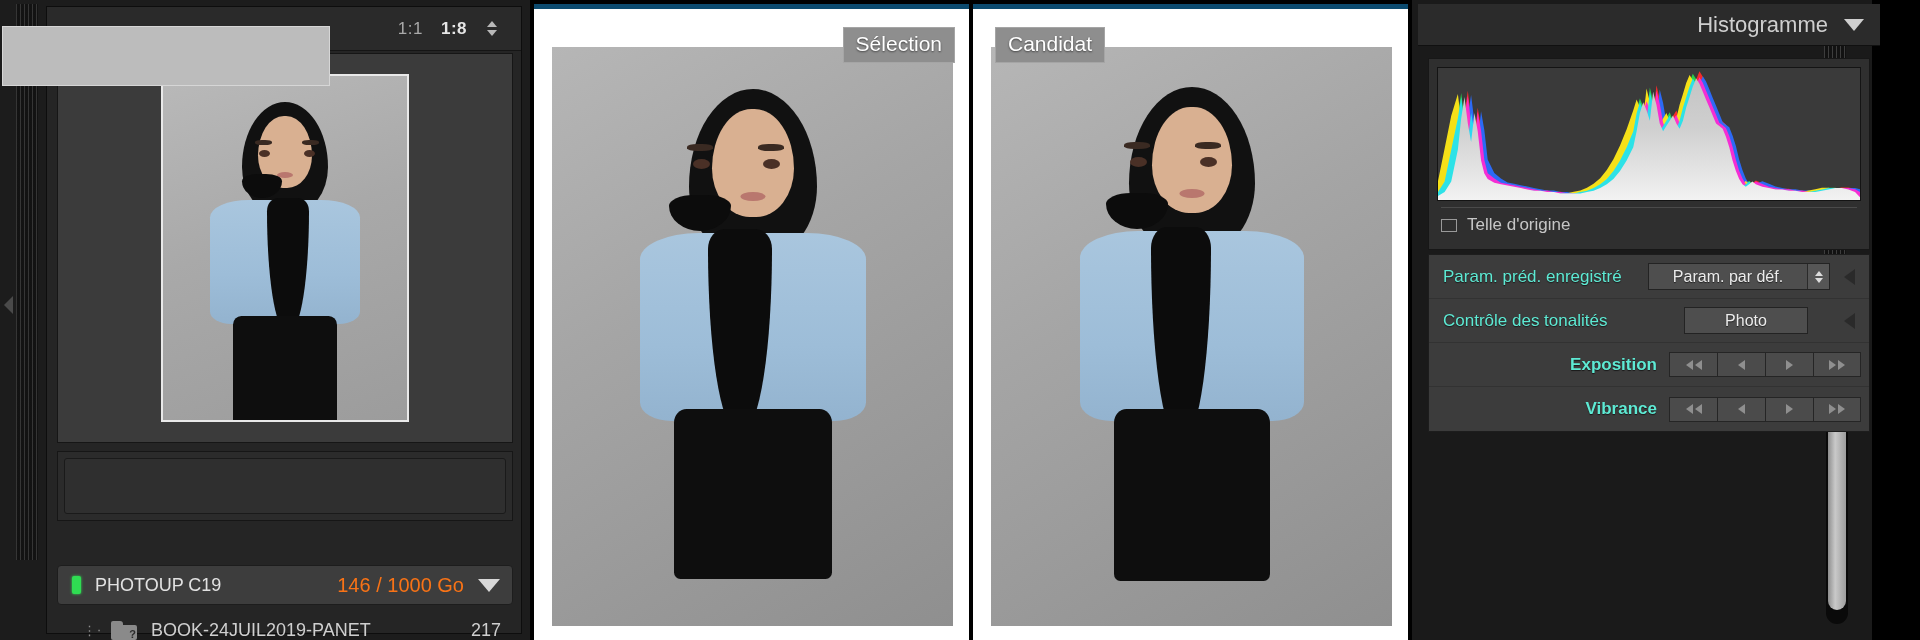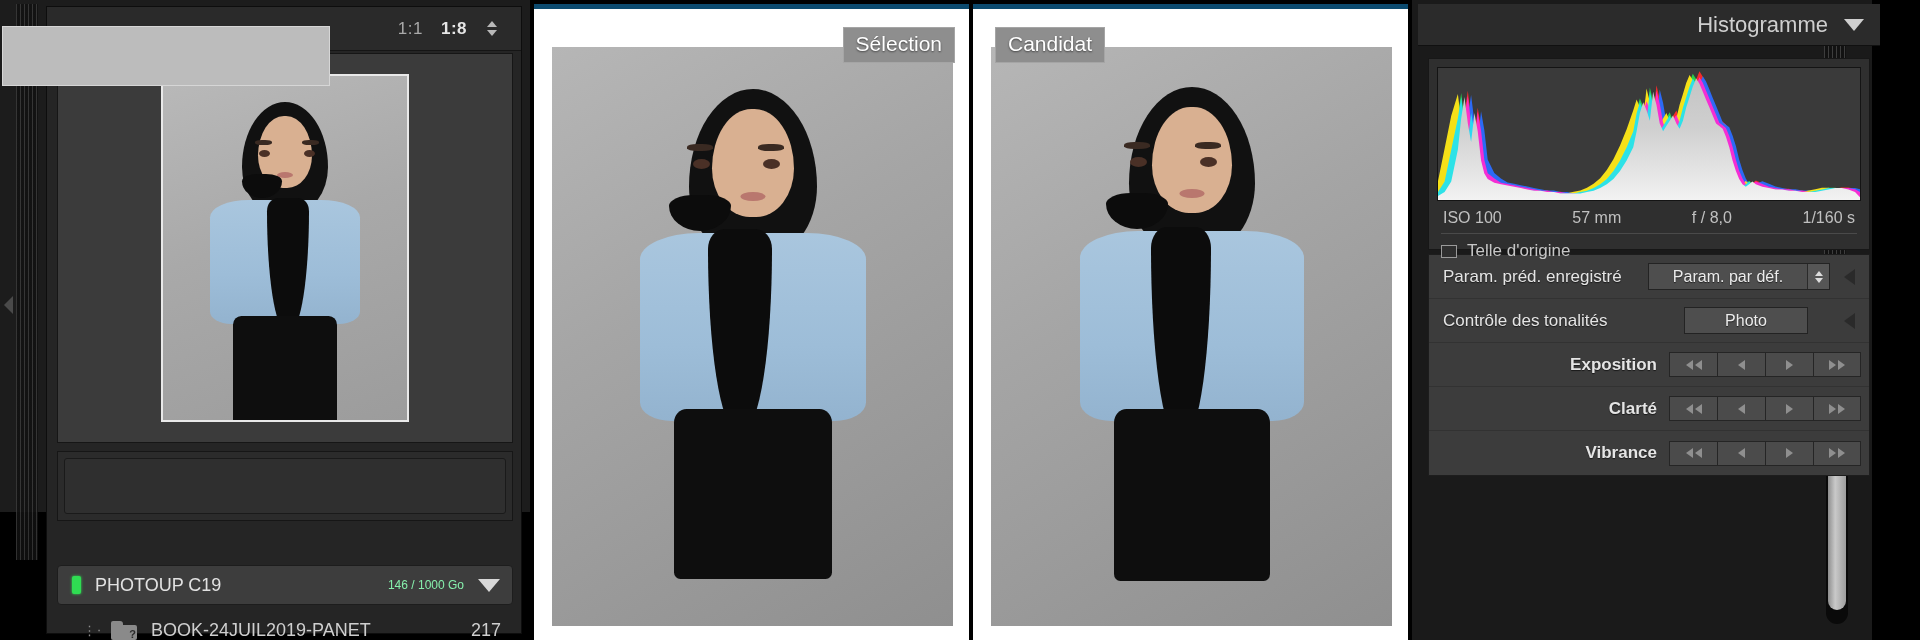--- a/index.html
+++ b/index.html
@@ -6,21 +6,21 @@
   html,body{ background:#000; }
   body{
     width:1920px; height:640px; overflow:hidden;
     font-family:"Liberation Sans", sans-serif;
     color:#c8c8c8; position:relative;
   }
   .app{ position:absolute; inset:0; background:#000; }
 
   
   .left-panel{
-    position:absolute; left:0; top:0; width:530px; height:512px;
+    position:absolute; left:0; top:0; width:530px; height:640px;
     background:#1c1c1c;
   }
   .lp-inner{
     position:absolute; left:46px; top:6px; width:476px; height:628px;
     background:#252525; border:1px solid #0d0d0d;
   }
   .lp-edge-arrow{
     position:absolute; left:4px; top:296px; width:0;height:0;
     border-top:9px solid transparent; border-bottom:9px solid transparent;
     border-right:9px solid #4a4a4a;
@@ -98,21 +98,21 @@
 
   
   .cat-row{
     position:absolute; left:10px; width:456px; height:40px;
     display:flex; align-items:center;
     background:#3d3d3d; border:1px solid #1d1d1d; border-radius:4px;
   }
   .cat-row.volume{ top:558px; }
   .led{ width:9px;height:18px;background:#2fdc52;border-radius:2px;margin-left:14px;box-shadow:0 0 3px #2fdc52;}
   .cat-name{ margin-left:14px; font-size:18px; color:#e2e2e2;}
-  .cat-size{ margin-left:auto; font-size:12px; color:#86efac;}
+  .cat-size{ margin-left:auto; font-size:20px; color:#f97316;}
   .cat-tri{
     margin-left:14px; margin-right:12px; width:0;height:0;
     border-left:11px solid transparent;border-right:11px solid transparent;border-top:13px solid #d8d8d8;
   }
   .folder-row{
     position:absolute; left:10px; top:606px; width:456px; height:34px;
     display:flex; align-items:center; background:transparent;
   }
   .dots{ margin-left:26px; width:16px; color:#8d8d8d; font-size:13px; letter-spacing:1px;}
   .folder-ico{ position:relative; margin-left:12px; width:26px;height:19px;}
@@ -203,21 +203,21 @@
   .qd-hdr .title{ font-size:21px; color:#8e8e8e;}
   .qd-hdr .tri{ width:0;height:0;border-left:10px solid transparent;border-right:10px solid transparent;border-top:12px solid #8e8e8e;}
 
   .qd-body{ margin:4px 10px 0 10px; background:#3c3c3c; border:1px solid #1d1d1d;}
   .qd-row{
     display:flex; align-items:center; height:44px;
     padding:0 8px 0 14px; border-bottom:1px solid #323232;
   }
   .qd-row:last-child{ border-bottom:none; }
   .qd-label{
-    font-size:17px; color:#e5e5e5; text-shadow:0 1px 1px rgba(0,0,0,.6);
+    font-size:17px; color:#5eead4; text-shadow:0 1px 1px rgba(0,0,0,.6);
   }
   .qd-label.right{ margin-left:auto; text-align:right;font-weight:bold; }
   .qd-spacer{ flex:1; }
   .qd-select{
     display:flex; align-items:stretch; width:182px; height:27px;
     background:#4e4e4e; border:1px solid #232323;
   }
   .qd-select .val{
     flex:1; display:flex; align-items:center; justify-content:center;
     font-size:16px; color:#ececec; text-shadow:0 1px 1px rgba(0,0,0,.6);
@@ -384,26 +384,20 @@
                 <linearGradient id="lum" x1="0" y1="1" x2="0" y2="0">
                   <stop offset="0%" stop-color="#f2f2f2"></stop>
                   <stop offset="60%" stop-color="#cfcfcf"></stop>
                   <stop offset="100%" stop-color="#c4c4c4"></stop>
                 </linearGradient>
               </defs>
               <path d="M 0 134 L 0.0 130.0 L 6.9 126.0 L 13.8 115.2 L 20.7 83.1 L 24.2 50.9 L 27.6 29.5 L 31.1 56.3 L 34.5 75.0 L 38.0 45.6 L 41.4 64.3 L 44.9 93.8 L 48.3 107.2 L 51.8 112.6 L 58.7 116.6 L 65.6 117.9 L 72.5 119.3 L 79.4 120.6 L 86.3 121.9 L 93.2 123.3 L 100.1 124.6 L 107.0 124.6 L 113.9 126.0 L 120.8 126.0 L 127.7 127.3 L 134.6 127.3 L 141.5 127.3 L 148.4 127.3 L 155.3 126.0 L 162.2 124.6 L 169.1 121.9 L 176.0 117.9 L 182.9 112.6 L 189.8 104.5 L 196.7 93.8 L 203.6 80.4 L 207.1 64.3 L 210.5 45.6 L 214.0 34.8 L 217.4 42.9 L 220.9 53.6 L 224.3 24.1 L 227.8 37.5 L 231.2 56.3 L 234.7 64.3 L 238.1 59.0 L 241.6 53.6 L 245.0 48.2 L 248.5 56.3 L 251.9 61.6 L 255.4 53.6 L 258.8 40.2 L 262.3 29.5 L 265.7 18.8 L 269.2 10.7 L 272.6 16.1 L 276.1 24.1 L 279.5 32.2 L 283.0 40.2 L 286.4 48.2 L 289.9 56.3 L 293.3 59.0 L 296.8 61.6 L 300.2 69.7 L 303.7 80.4 L 307.1 93.8 L 310.6 104.5 L 314.0 112.6 L 317.5 117.9 L 320.9 120.6 L 324.4 117.9 L 327.8 115.2 L 331.3 117.9 L 338.2 120.6 L 345.1 121.9 L 352.0 123.3 L 358.9 123.3 L 365.8 124.6 L 372.7 124.6 L 379.6 126.0 L 386.5 126.0 L 393.4 126.0 L 400.3 124.6 L 407.2 123.3 L 414.1 121.9 L 421.0 121.9 L 427.9 123.3 L 434.8 126.0 L 440.0 131.3 L 440 134 Z" fill="url(#lum)"></path>
             </g>
         </svg>
 
-        <div class="histo-info">
-          <span>ISO 100</span>
-          <span>57 mm</span>
-          <span>f / 8,0</span>
-          <span>1/160 s</span>
-        </div>
         <div class="histo-sep"></div>
         <div class="histo-orig">
           <span class="chk"></span>
           <span>Telle d'origine</span>
         </div>
       </div>
 
 
       <div class="qd-body">
 
@@ -442,40 +436,20 @@
             <span class="s">
                 <i class="tri-ro"></i>
               </span>
             <span class="s">
                 <i class="tri-ro"></i>
                 <i class="tri-ro"></i>
               </span>
           </span>
         </div>
 
-        <div class="qd-row">
-          <span class="qd-spacer"></span>
-          <span class="qd-label right">Clarté</span>
-          <span class="qd-steps">
-            <span class="s">
-                <i class="tri-lo"></i>
-                <i class="tri-lo"></i>
-              </span>
-            <span class="s">
-                <i class="tri-lo"></i>
-              </span>
-            <span class="s">
-                <i class="tri-ro"></i>
-              </span>
-            <span class="s">
-                <i class="tri-ro"></i>
-                <i class="tri-ro"></i>
-              </span>
-          </span>
-        </div>
 
         <div class="qd-row">
           <span class="qd-spacer"></span>
           <span class="qd-label right">Vibrance</span>
           <span class="qd-steps">
             <span class="s">
                 <i class="tri-lo"></i>
                 <i class="tri-lo"></i>
               </span>
             <span class="s">

